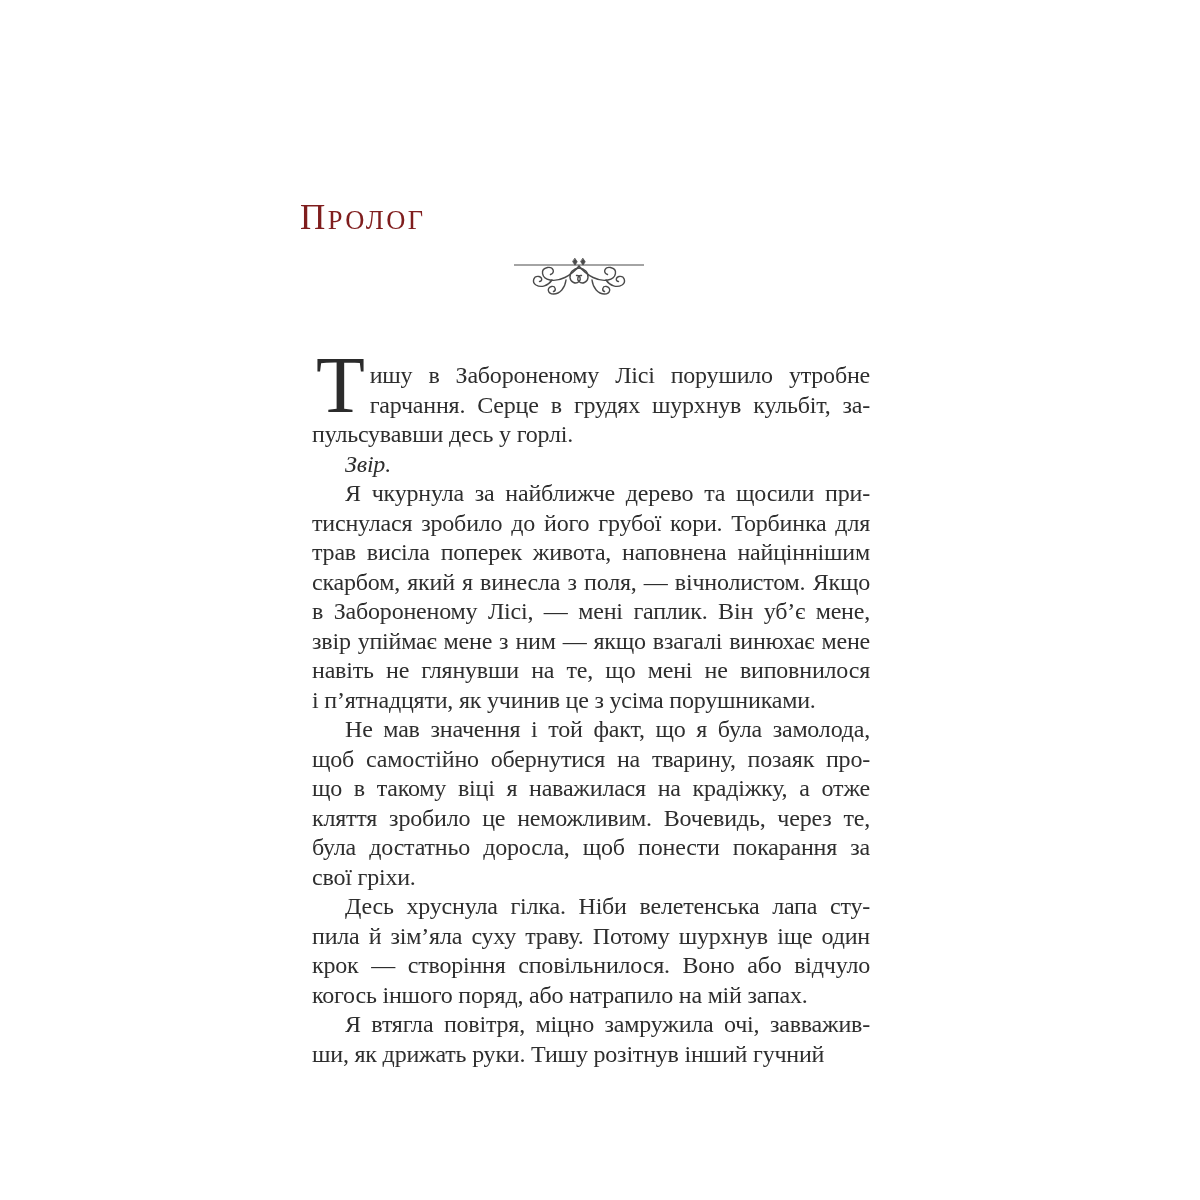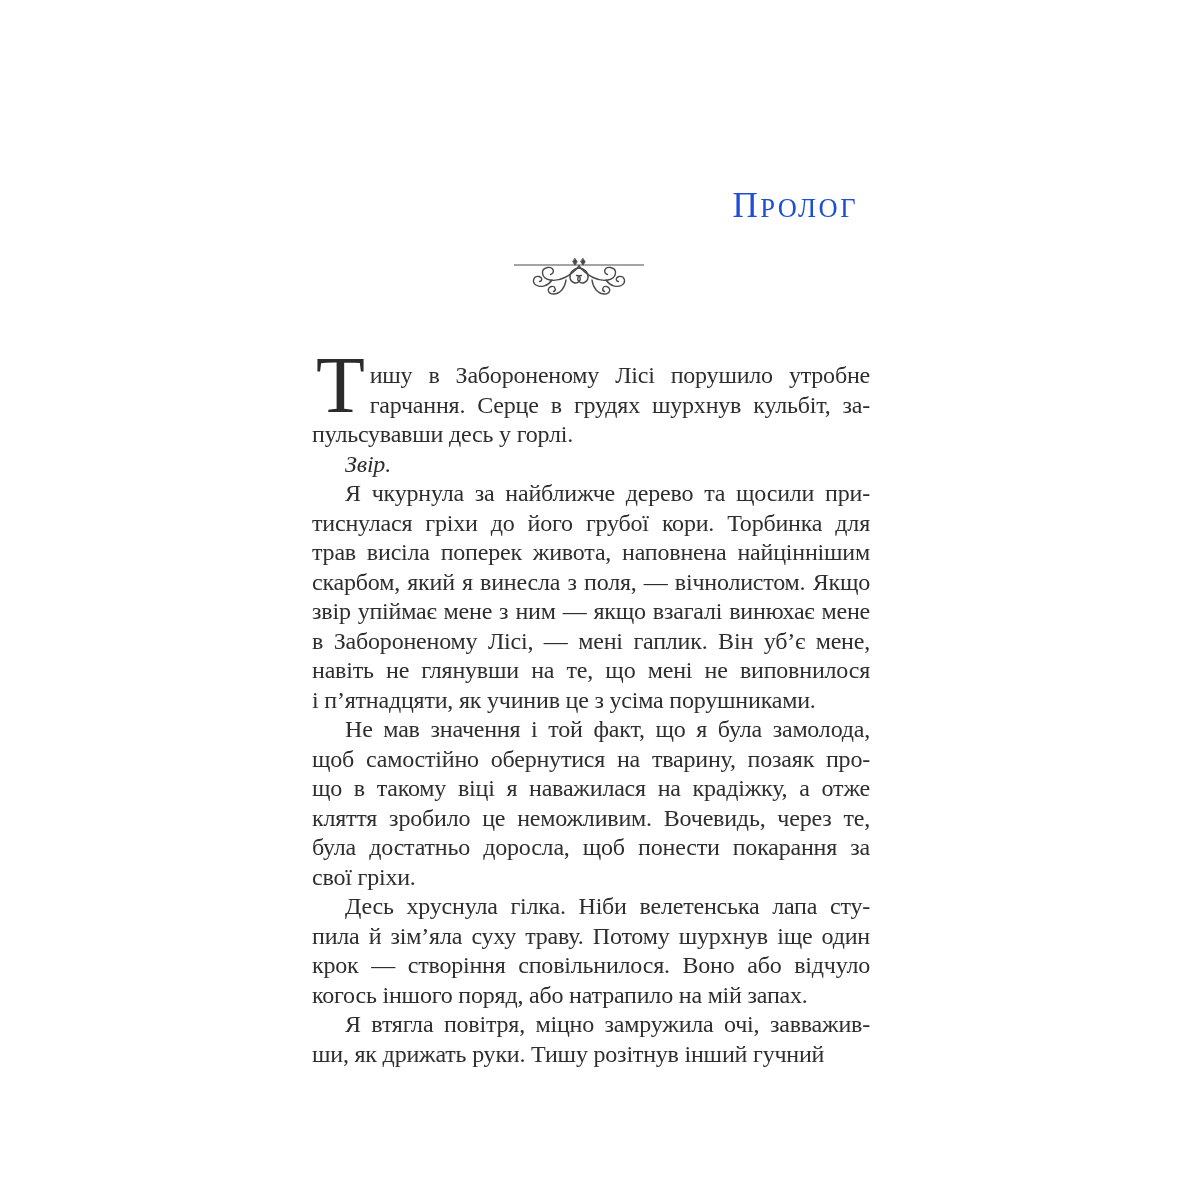--- a/index.html
+++ b/index.html
@@ -7,22 +7,22 @@
     width: 1200px; height: 1200px;
     background: #ffffff;
     font-family: "Liberation Serif", serif;
     color: #2e2e2e;
     overflow: hidden;
   }
   .sheet { position: relative; width: 1200px; height: 1200px; background: #ffffff; }
 
   
   .chapter-title {
-    position: absolute; top: 186px; left: 300px; width: 558px;
-    text-align: right; color: #1d4ed8; white-space: nowrap;
+    position: absolute; top: 198px; left: 300px; width: 558px;
+    text-align: left; color: #7f1d1d; white-space: nowrap;
   }
   .t-init { font-size: 35px; letter-spacing: 2.5px; }
   .t-rest { font-size: 26.5px; letter-spacing: 2.5px; text-transform: uppercase; }
 
   
   .ornament { position: absolute; top: 256px; left: 514px; width: 130px; height: 50px; }
 
   
   .textblock {
     position: absolute; left: 312px; top: 361px; width: 558px;
@@ -78,25 +78,25 @@
       <div class="line">гарчання. Серце в грудях шурхнув кульбіт, за-</div>
       <div class="line last">пульсувавши десь у горлі.</div>
     </div>
 
     <div class="para">
       <div class="line last italic-line indent">Звір.</div>
     </div>
 
     <div class="para">
       <div class="line indent">Я чкурнула за найближче дерево та щосили при-</div>
-      <div class="line">тиснулася гріхи до його грубої кори. Торбинка для</div>
+      <div class="line">тиснулася зробило до його грубої кори. Торбинка для</div>
       <div class="line">трав висіла поперек живота, наповнена найціннішим</div>
       <div class="line">скарбом, який я винесла з поля, — вічнолистом. Якщо</div>
+      <div class="line">в Забороненому Лісі, — мені гаплик. Він уб’є мене,</div>
       <div class="line">звір упіймає мене з ним — якщо взагалі винюхає мене</div>
-      <div class="line">в Забороненому Лісі, — мені гаплик. Він уб’є мене,</div>
       <div class="line">навіть не глянувши на те, що мені не виповнилося</div>
       <div class="line last">і п’ятнадцяти, як учинив це з усіма порушниками.</div>
     </div>
 
     <div class="para">
       <div class="line indent">Не мав значення і той факт, що я була замолода,</div>
       <div class="line">щоб самостійно обернутися на тварину, позаяк про-</div>
       <div class="line">що в такому віці я наважилася на крадіжку, а отже</div>
       <div class="line">кляття зробило це неможливим. Вочевидь, через те,</div>
       <div class="line">була достатньо доросла, щоб понести покарання за</div>

